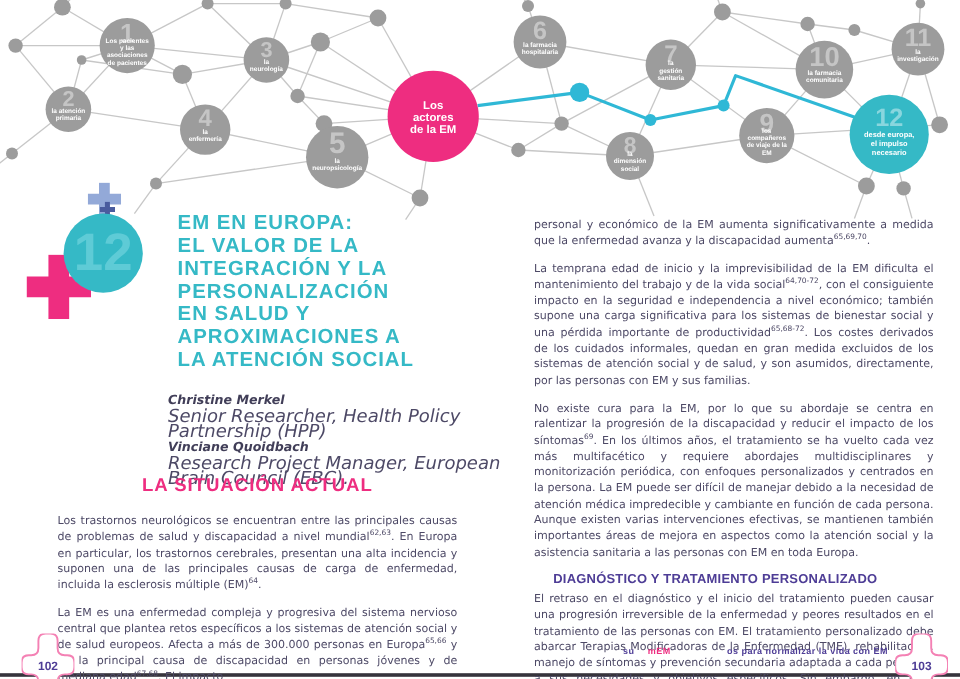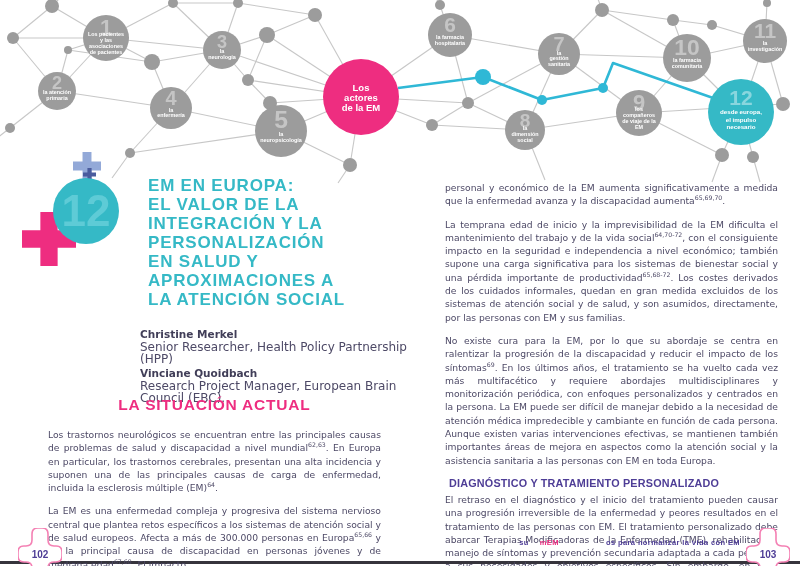--- a/index.html
+++ b/index.html
@@ -15,33 +15,33 @@
   .chapter-circle{
     position:absolute;border-radius:50%;display:flex;align-items:center;justify-content:center;
     font-family:"Liberation Sans",sans-serif;font-weight:bold;z-index:4;
   }
   
   .title{
     position:absolute;left:148px;top:176px;width:268px;z-index:5;
     font-family:"Liberation Sans",sans-serif;font-weight:bold;
     font-size:17px;line-height:19px;letter-spacing:0.8px;white-space:pre-line;
   }
-  .authors{position:absolute;left:140px;top:328px;width:280px;z-index:5;}
+  .authors{position:absolute;left:140px;top:328px;width:280px;z-index:5;font-style:italic;}
   .author-name{font-size:10.5px;font-weight:bold;color:#413e58;line-height:13px;}
-  .author-role{font-size:12px;color:#4d4966;line-height:12px;margin-bottom:2px;}
+  .author-role{font-size:15px;color:#4d4966;line-height:12px;margin-bottom:2px;}
   .col{position:absolute;width:333px;z-index:5;}
   .col-left{left:48px;top:396px;}
   .col-right{left:445px;top:181px;}
   .h-pink{
     font-family:"Liberation Sans",sans-serif;font-weight:bold;font-size:15.5px;
     letter-spacing:0.8px;margin:0 0 14px 0;text-align:center;
   }
   .h-purple{
     font-family:"Liberation Sans",sans-serif;font-weight:bold;font-size:10.8px;
-    letter-spacing:0.2px;margin:10px 0 4px 4px;
+    letter-spacing:0.2px;margin:10px 0 4px 16px;
   }
   p.body{
     font-size:9.2px;line-height:13.3px;color:#4d4966;text-align:justify;
     margin:0 0 10px 0;
   }
   p.body sup{font-size:6.2px;line-height:0;}
   
   .bottom-line{position:absolute;left:0;top:561px;width:800px;height:3px;background:#36343c;z-index:2;}
   .footer-cross{position:absolute;top:528px;z-index:6;}
   .footer-cross text{font-family:"Liberation Sans",sans-serif;font-weight:bold;font-size:10px;}

